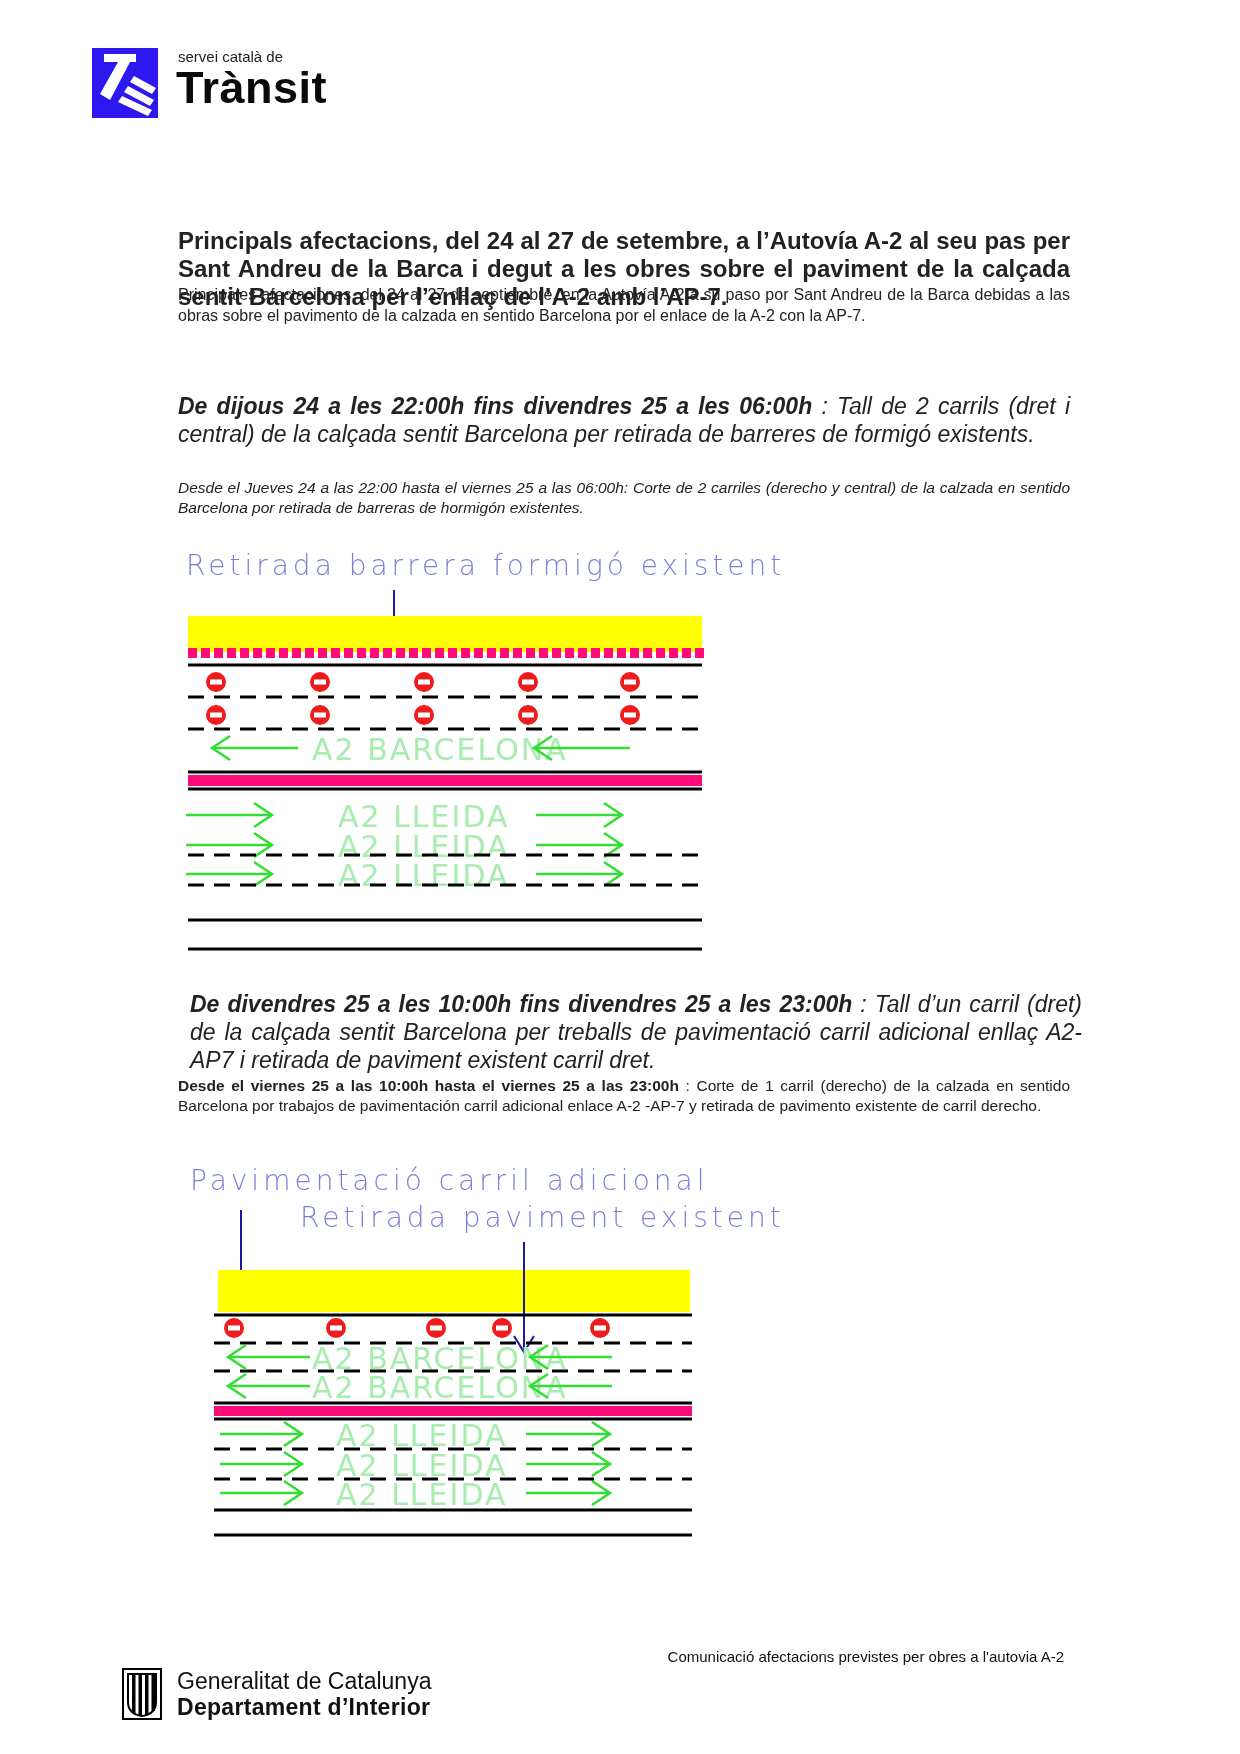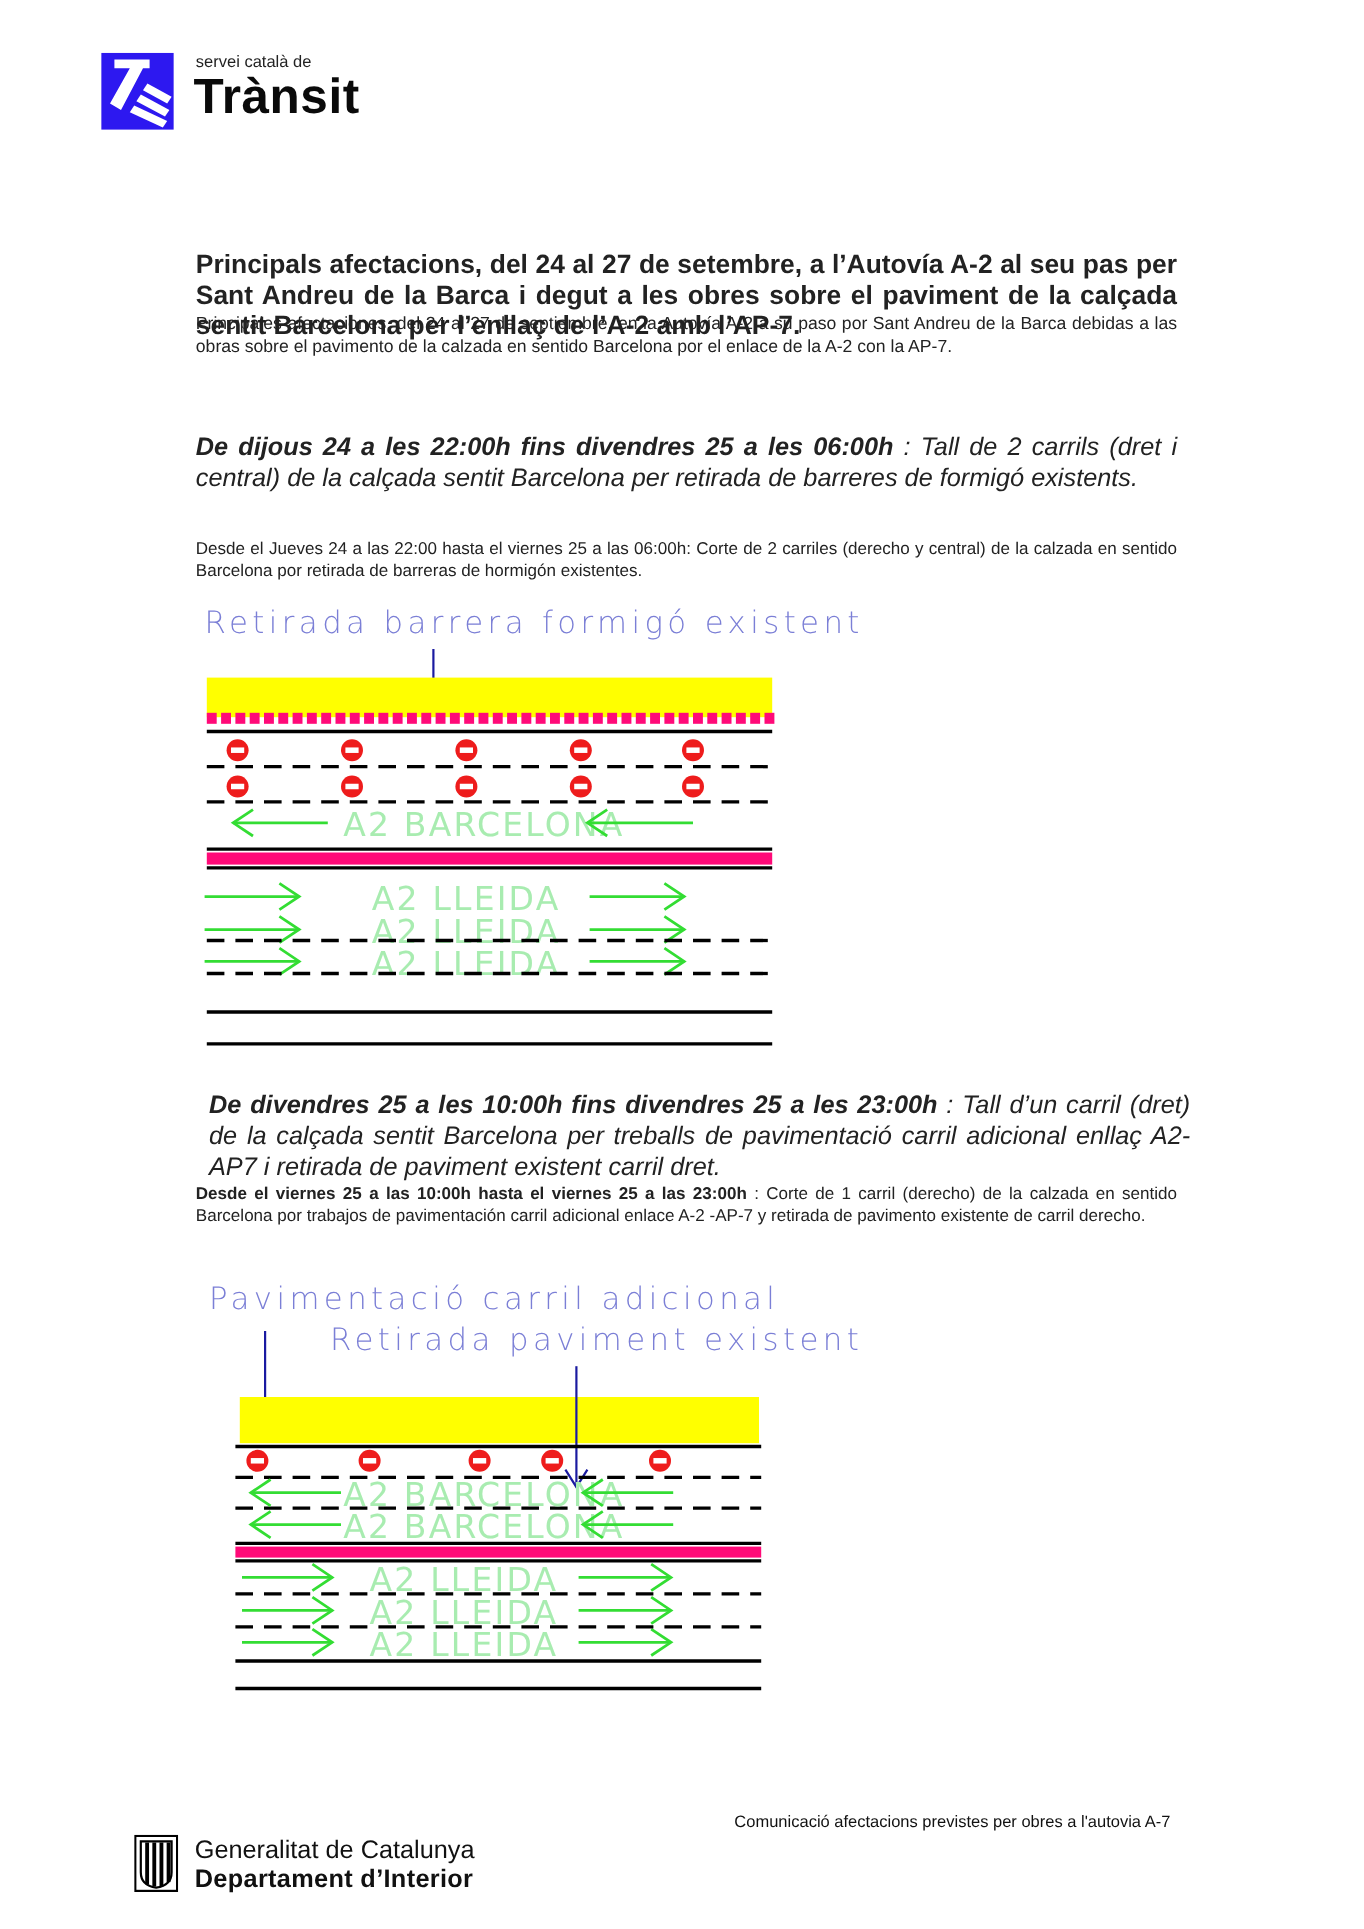--- a/index.html
+++ b/index.html
@@ -16,21 +16,21 @@
   .justify { text-align: justify; text-align-last: left; }
 
   #title-ca { top: 227px; font-size: 24px; font-weight: bold; line-height: 28px; color: #222; }
   #title-es { top: 284px; font-size: 16px; font-weight: normal; line-height: 21px; color: #222; }
 
   .section-ca { font-size: 23px; line-height: 28px; color: #222; font-style: italic; }
   .section-es { font-size: 15.5px; line-height: 20px; color: #222; }
   .b { font-weight: bold; }
 
   #s1-ca { top: 392px; }
-  #s1-es { top: 490px; }
+  #s1-es { top: 478px; font-style: italic; }
   #s2-ca { top: 990px; margin-left: 12px; }
   #s2-es { top: 1076px; }
 
   svg.diagram { position: absolute; overflow: visible; }
   .cad-label { font-family: "DejaVu Sans", sans-serif; fill: #7b7fd6; font-size: 28px; letter-spacing: 4px; font-weight: 200; }
   .lane-label { font-family: "DejaVu Sans", sans-serif; fill: #a8ecb0; font-size: 30px; letter-spacing: 2px; }
 
   
   #gen-logo { left: 122px; top: 1668px; width: 40px; height: 52px; }
   #gen-title { left: 177px; top: 1668px; font-size: 23px; color: #111; }
@@ -292,21 +292,21 @@
         <line x1="340" y1="333" x2="424" y2="333" stroke="#33dd33" stroke-width="2.5"></line>
         <polyline points="406,321 424,333 406,345" fill="none" stroke="#33dd33" stroke-width="2.5"></polyline>
       </g>
     </g>
   <line x1="28" y1="289" x2="506" y2="289" stroke="#000" stroke-width="3" stroke-dasharray="16,10"></line>
   <line x1="28" y1="319" x2="506" y2="319" stroke="#000" stroke-width="3" stroke-dasharray="16,10"></line>
   <line x1="28" y1="350" x2="506" y2="350" stroke="#000" stroke-width="3"></line>
   <line x1="28" y1="375" x2="506" y2="375" stroke="#000" stroke-width="3"></line>
 </svg>
 
-<div class="abs" id="footer-note">Comunicació afectacions previstes per obres a l'autovia A-7</div>
+<div class="abs" id="footer-note">Comunicació afectacions previstes per obres a l'autovia A-2</div>
 <div class="abs" id="gen-logo">
   <svg width="40" height="52" viewBox="0 0 40 52">
     <rect x="1" y="1" width="38" height="50" fill="#fff" stroke="#000" stroke-width="2"></rect>
     <path d="M6 6 H34 V34 Q34 46 20 48 Q6 46 6 34 Z" fill="#fff" stroke="#000" stroke-width="2"></path>
     <rect x="10" y="7" width="3.5" height="38" fill="#000"></rect>
     <rect x="16.5" y="7" width="3.5" height="40" fill="#000"></rect>
     <rect x="23" y="7" width="3.5" height="40" fill="#000"></rect>
     <rect x="29.5" y="7" width="3.5" height="36" fill="#000"></rect>
   </svg>
 </div>

